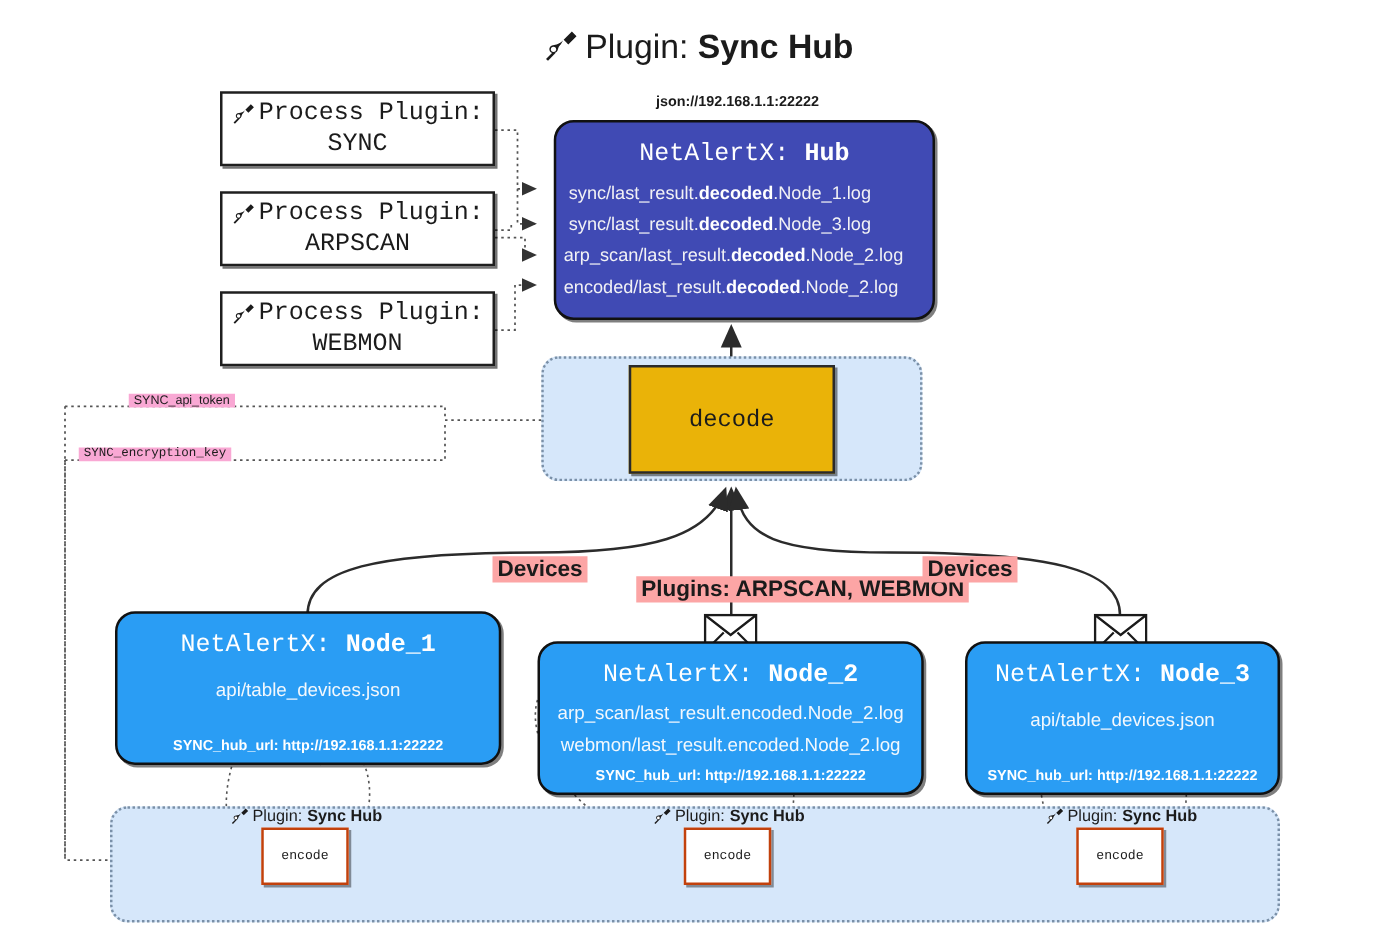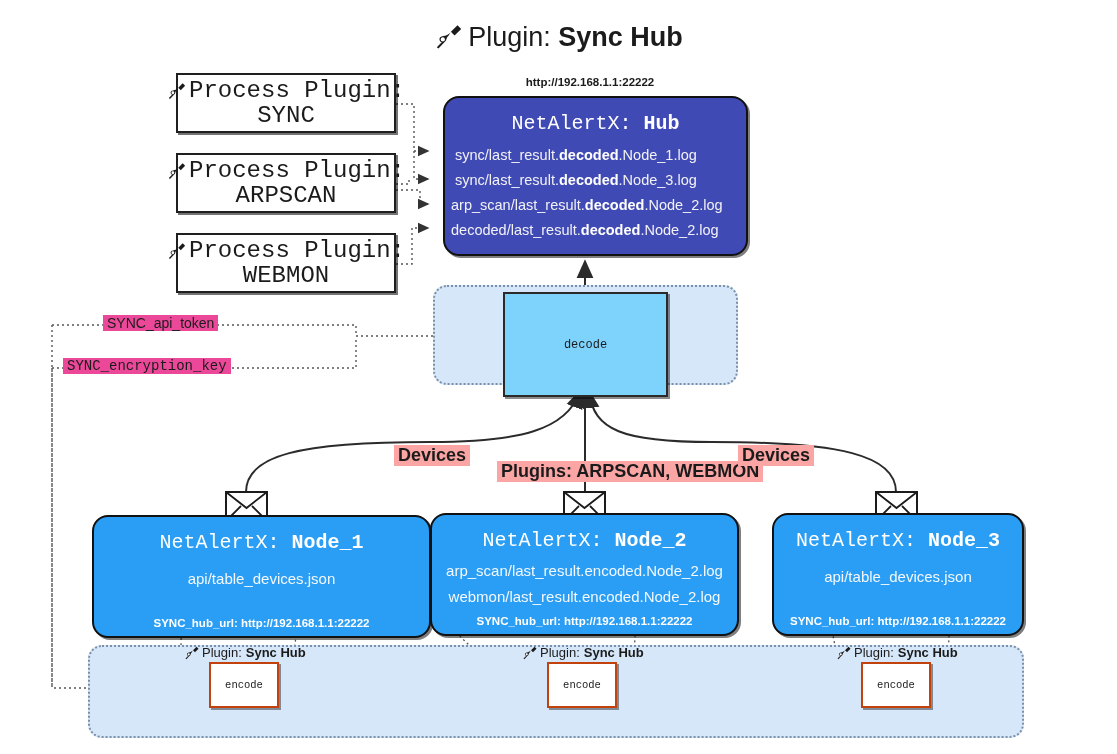--- a/index.html
+++ b/index.html
@@ -20,21 +20,21 @@
   .title .lbl{font-weight:400;}
   .title .val{font-weight:bold;}
   .plug{display:inline-block;vertical-align:-4px;margin-right:4px;}
 
   
   .pbox{
     position:absolute;box-sizing:border-box;
     background:#ffffff;border:2px solid #1f1f1f;
     box-shadow:2px 2px 0 rgba(0,0,0,0.55);
     font-family:"Liberation Mono","DejaVu Sans Mono",monospace;
-    font-size:24px;line-height:25px;color:#1b1b1b;
+    font-size:20px;line-height:25px;color:#1b1b1b;
     display:flex;flex-direction:column;align-items:center;justify-content:center;
   }
   .pbox .l1{display:flex;align-items:center;white-space:nowrap;}
   .pbox .l2{white-space:nowrap;}
 
   
   .hub-url{
     position:absolute;left:440px;top:76px;width:300px;text-align:center;
     font-size:11.5px;font-weight:bold;color:#1b1b1b;letter-spacing:0px;
   }
@@ -57,31 +57,31 @@
   .hub .row b{font-weight:bold;color:#ffffff;}
   .hub .row.wide{padding-left:6px;font-size:14.5px;}
 
   
   .decode-wrap{
     position:absolute;left:433px;top:285px;width:305px;height:100px;
     box-sizing:border-box;background:#d6e7fa;border:2px dotted #7a90a8;
     border-radius:14px;
   }
   .decode-box{
-    position:absolute;left:503px;top:292px;width:165px;height:105px;
-    box-sizing:border-box;background:#7dd3fc;border:2px solid #2a2a2a;
+    position:absolute;left:503px;top:292px;width:165px;height:87px;
+    box-sizing:border-box;background:#eab308;border:2px solid #2a2a2a;
     box-shadow:2px 2px 0 rgba(0,0,0,0.45);
     display:flex;align-items:center;justify-content:center;
     font-family:"Liberation Mono","DejaVu Sans Mono",monospace;
-    font-size:12px;color:#1b1b1b;
+    font-size:19px;color:#1b1b1b;
   }
 
   
   .keylbl{
-    position:absolute;font-size:14px;color:#1b1b1b;background:#ec4899;
+    position:absolute;font-size:10px;color:#1b1b1b;background:#f9a8d4;
     padding:0 4px;white-space:nowrap;
   }
 
   
   .ecap{
     position:absolute;font-size:18px;color:#1b1b1b;background:#fca5a5;
     padding:0 4px;white-space:nowrap;font-weight:bold;
   }
 
   
@@ -250,42 +250,42 @@
           <path d="M9.0 19.0 L2.8 25.2 L4.4 26.6 L10.4 20.3 Z"></path>
           <circle cx="8.8" cy="17.4" r="2.1" fill="#ffffff"></circle>
             </g>
           </svg>
       </span>
       <span>Process Plugin:</span>
     </div>
     <div class="l2">WEBMON</div>
   </div>
 
-  <div class="hub-url">http://192.168.1.1:22222</div>
+  <div class="hub-url">json://192.168.1.1:22222</div>
   <div class="hub">
     <div class="hub-title">
       <span>NetAlertX:</span>
       <b>Hub</b>
     </div>
     <div class="rows">
       <div class="row"><span>sync/last_result.</span><b>decoded</b><span>.Node_1.log</span></div>
       <div class="row"><span>sync/last_result.</span><b>decoded</b><span>.Node_3.log</span></div>
       <div class="row wide"><span>arp_scan/last_result.</span><b>decoded</b><span>.Node_2.log</span></div>
-      <div class="row wide"><span>decoded/last_result.</span><b>decoded</b><span>.Node_2.log</span></div>
+      <div class="row wide"><span>encoded/last_result.</span><b>decoded</b><span>.Node_2.log</span></div>
     </div>
   </div>
 
   <div class="decode-wrap"></div>
   <div class="decode-box">decode</div>
 
   <div class="keylbl" style="left:103px;top:315px;">SYNC_api_token</div>
   <div class="keylbl" style="left:63px;top:358px;font-family:Liberation Mono, monospace;">SYNC_encryption_key</div>
 
   <div class="ecap" style="left:394px;top:445px;">Devices</div>
-  <div class="ecap" style="left:497px;top:461px;text-align:center;">Plugins: ARPSCAN, WEBMON</div>
+  <div class="ecap" style="left:509px;top:461px;text-align:center;">Plugins: ARPSCAN, WEBMON</div>
   <div class="ecap" style="left:738px;top:445px;">Devices</div>
 
   <div class="env" style="left:225px;top:491px;">
     <svg width="43" height="31" viewBox="0 0 43 31">
         <rect x="1" y="1" width="41" height="29" fill="#ffffff" stroke="#1b1b1b" stroke-width="2"></rect>
         <path d="M1,1 L21.5,17 L42,1" fill="none" stroke="#1b1b1b" stroke-width="1.8"></path>
         <path d="M1,30 L16,15 M42,30 L27,15" fill="none" stroke="#1b1b1b" stroke-width="1.8"></path>
       </svg>
   </div>
   <div class="env" style="left:563px;top:491px;">
@@ -296,21 +296,21 @@
       </svg>
   </div>
   <div class="env" style="left:875px;top:491px;">
     <svg width="43" height="31" viewBox="0 0 43 31">
         <rect x="1" y="1" width="41" height="29" fill="#ffffff" stroke="#1b1b1b" stroke-width="2"></rect>
         <path d="M1,1 L21.5,17 L42,1" fill="none" stroke="#1b1b1b" stroke-width="1.8"></path>
         <path d="M1,30 L16,15 M42,30 L27,15" fill="none" stroke="#1b1b1b" stroke-width="1.8"></path>
       </svg>
   </div>
 
-  <div class="node" style="left:92px;top:515px;width:339px;height:123px;">
+  <div class="node" style="left:92px;top:489px;width:309px;height:123px;">
     <div class="n-title">
       <span>NetAlertX:</span>
       <b>Node_1</b>
     </div>
     <div class="n-lines">
       <div class="n-line">api/table_devices.json</div>
     </div>
     <div class="n-foot">SYNC_hub_url: http://192.168.1.1:22222</div>
   </div>
 

